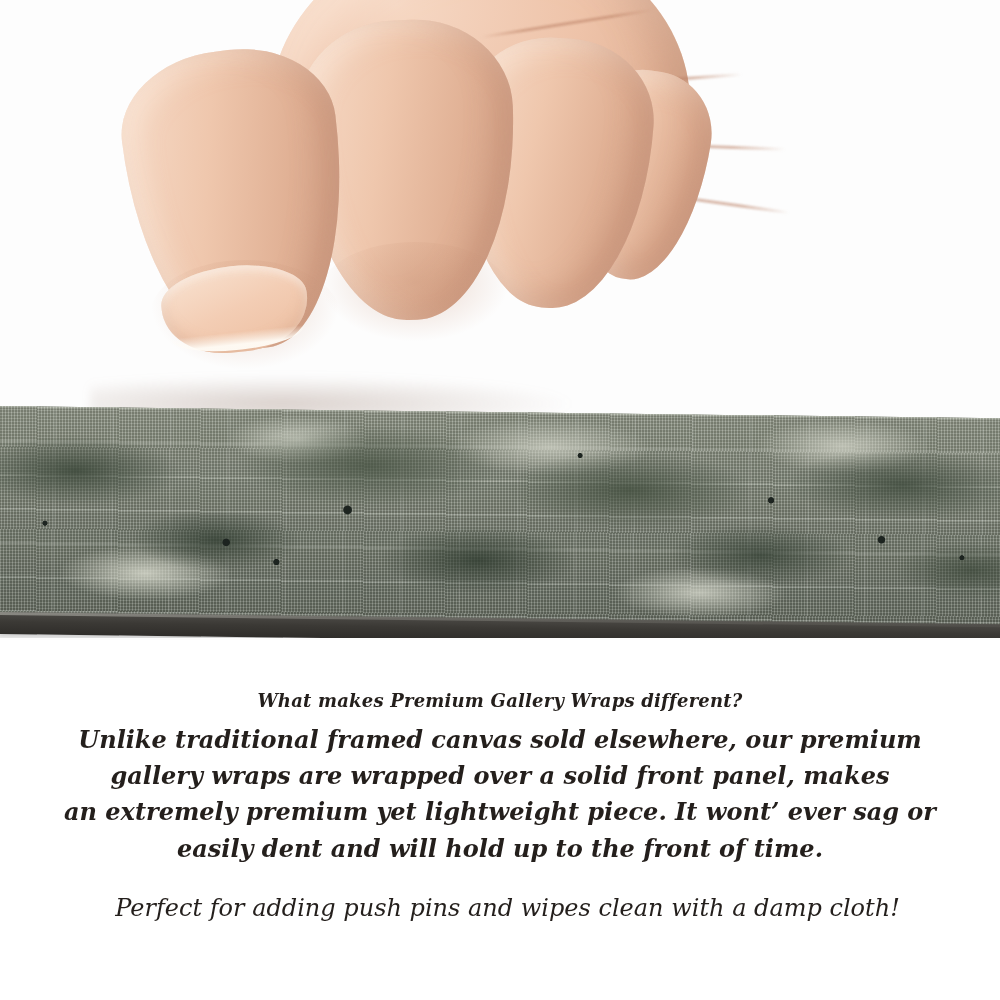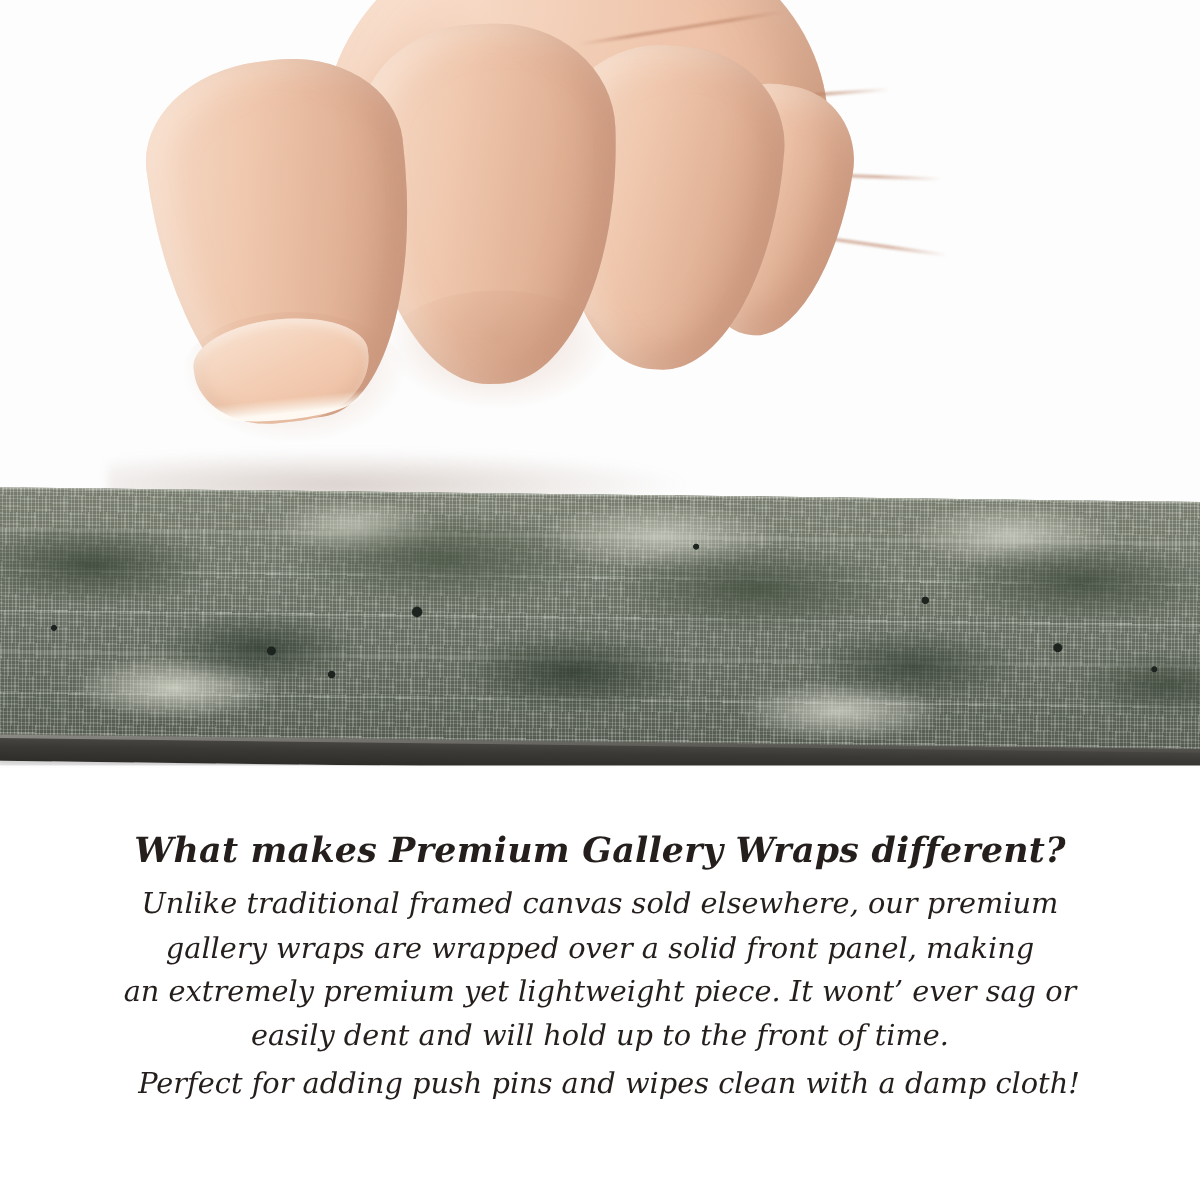--- a/index.html
+++ b/index.html
@@ -229,38 +229,38 @@
     position: absolute;
     left: 0;
     top: 690px;
     width: 1000px;
     text-align: center;
     color: #241f1c;
     font-family: "DejaVu Serif", serif;
     font-style: italic;
   }
   .caption-heading {
-    font-size: 29px;
+    font-size: 18px;
     font-weight: 700;
     letter-spacing: 0.2px;
     margin: 0 0 9px 0;
     line-height: 1.25;
   }
   .caption-body {
     font-size: 24px;
-    font-weight: 400;
+    font-weight: 700;
     line-height: 1.52;
     margin: 0;
   }
   .caption-body .line { display: block; }
   .caption-footer {
     font-size: 24px;
     font-weight: 400;
     line-height: 1.52;
-    margin: 4px 0 0 0;
+    margin: 23px 0 0 0;
     padding-left: 15px;
   }
 </style>
 </head>
 <body>
 
 <div class="product-figure">
 
   <div class="photo-area">
 
@@ -287,20 +287,20 @@
       <div class="canvas-edge">
         <div class="canvas-edge-light"></div>
       </div>
     </div>
   </div>
 
   <div class="caption">
     <p class="caption-heading">What makes Premium Gallery Wraps different?</p>
     <p class="caption-body">
       <span class="line">Unlike traditional framed canvas sold elsewhere, our premium</span>
-      <span class="line">gallery wraps are wrapped over a solid front panel, making</span>
+      <span class="line">gallery wraps are wrapped over a solid front panel, makes</span>
       <span class="line">an extremely premium yet lightweight piece. It wont’ ever sag or</span>
       <span class="line">easily dent and will hold up to the front of time.</span>
     </p>
     <p class="caption-footer">Perfect for adding push pins and wipes clean with a damp cloth!</p>
   </div>
 
 </div>
 
 </body></html>

